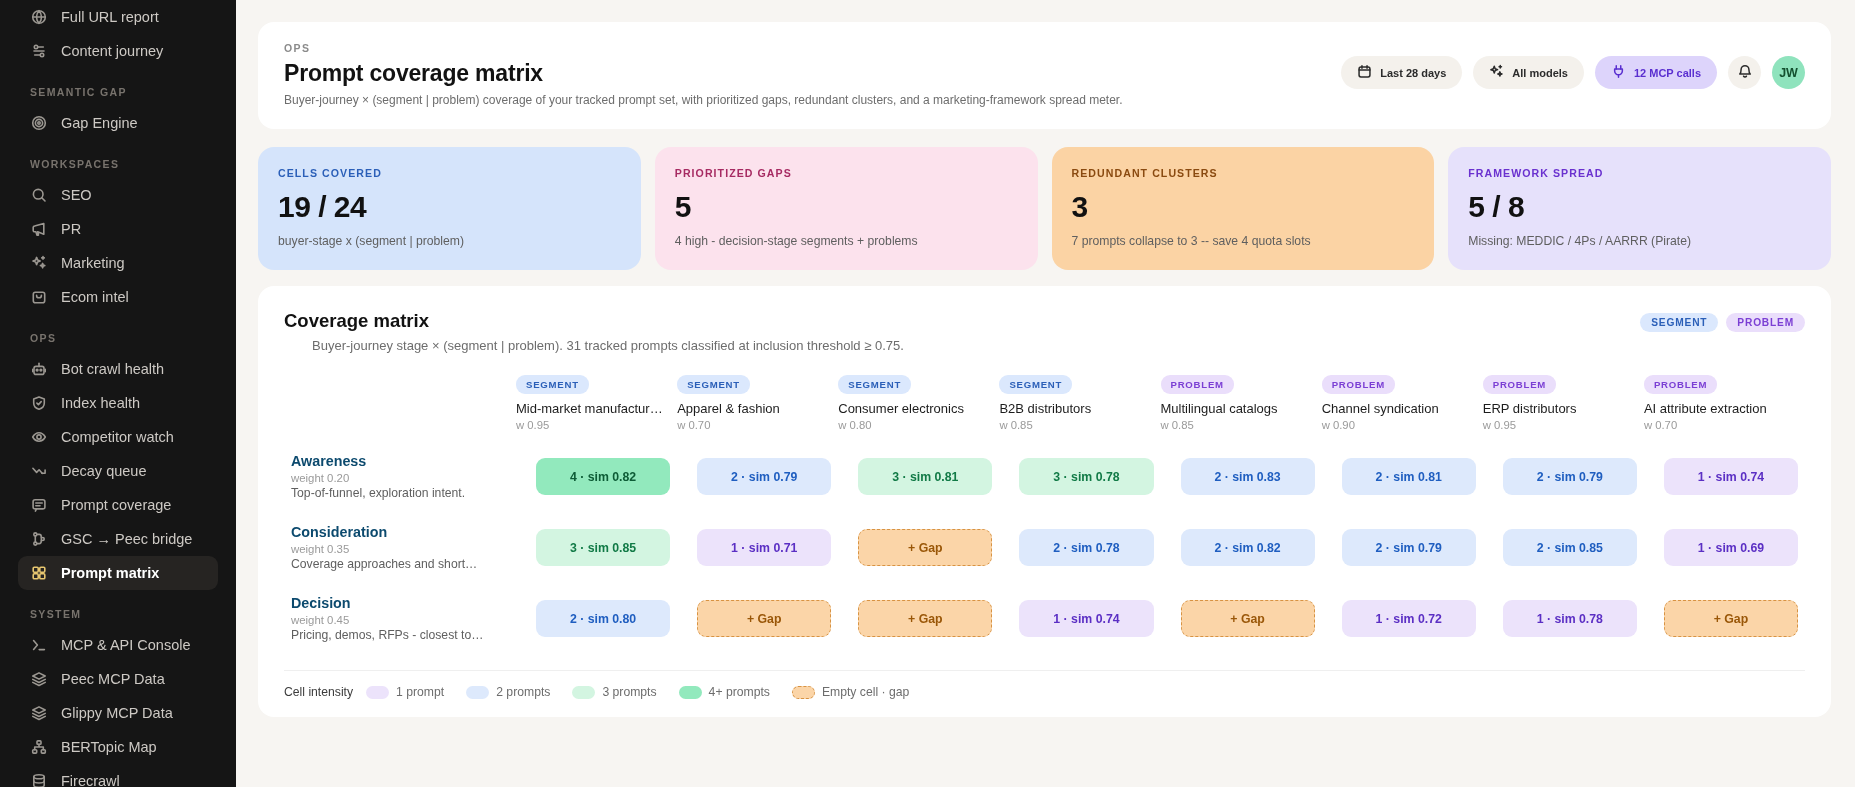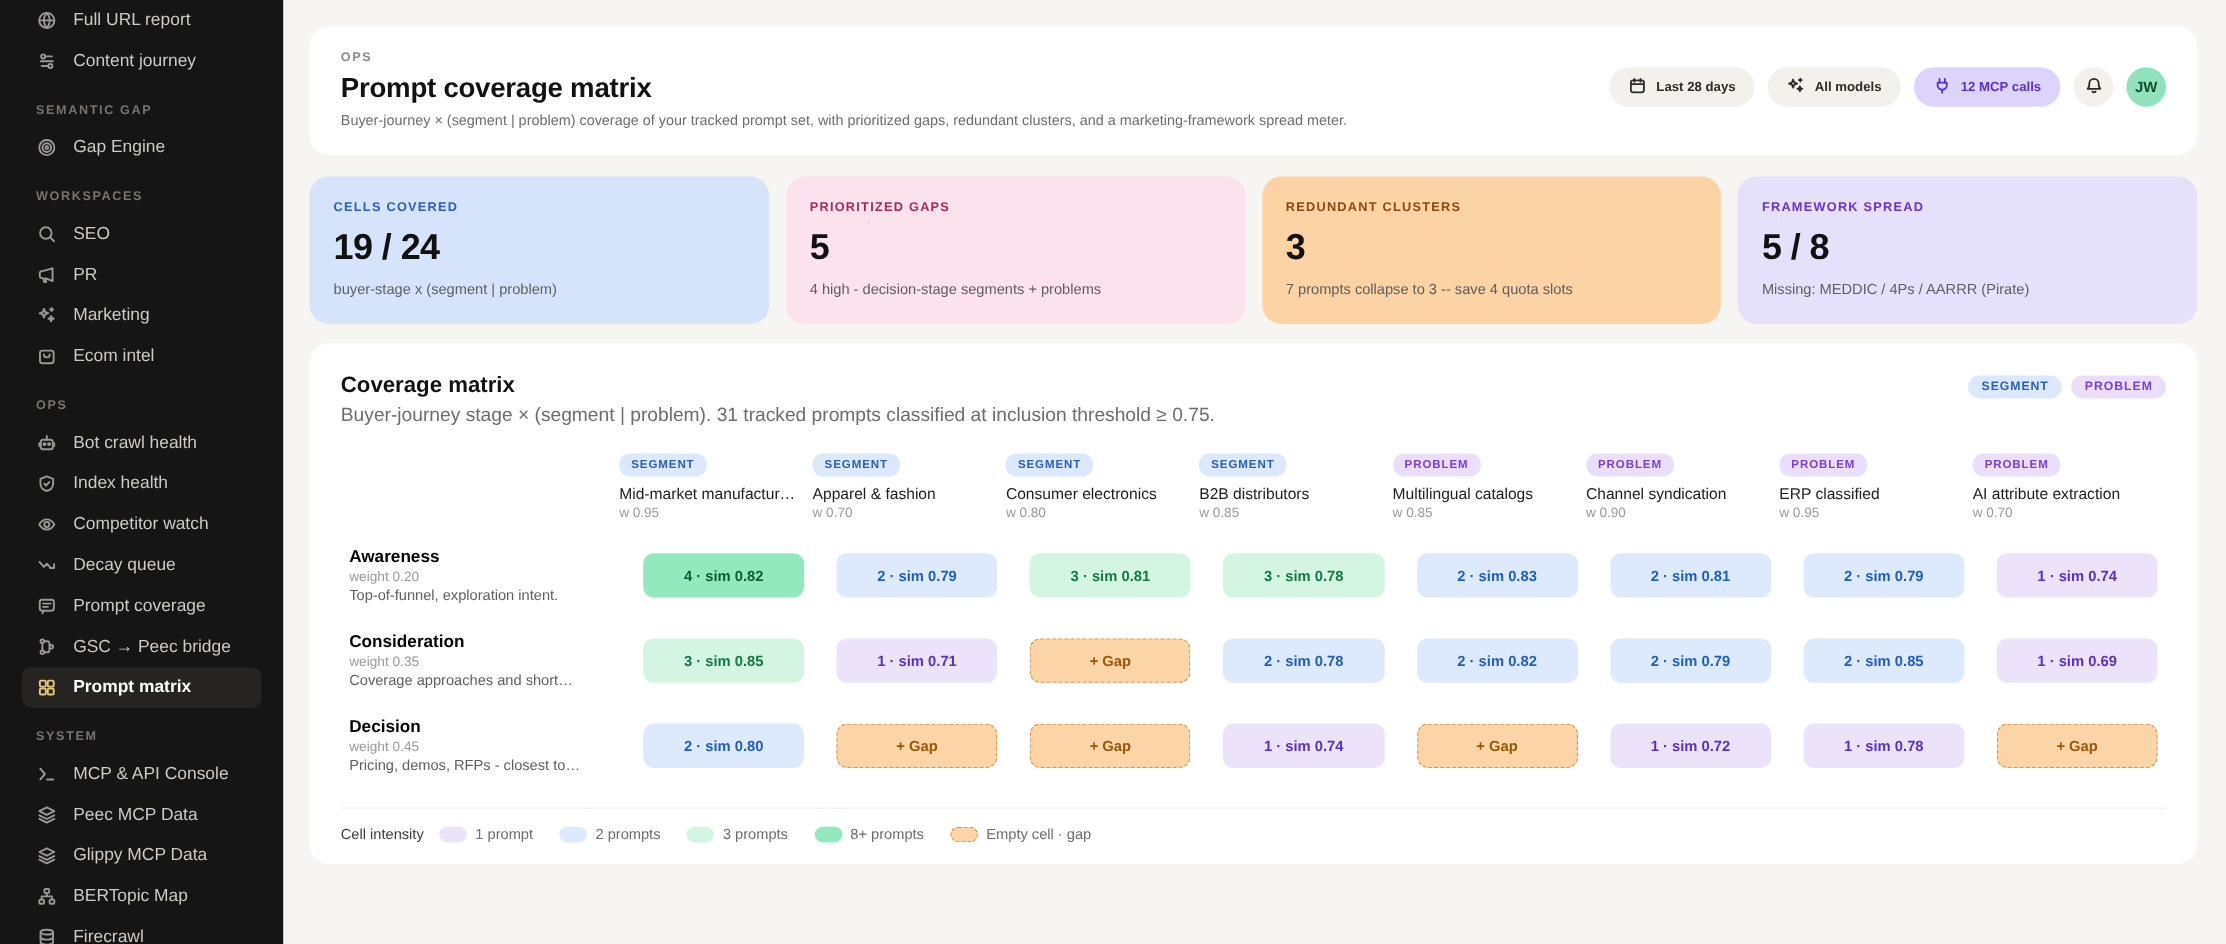--- a/index.html
+++ b/index.html
@@ -70,21 +70,21 @@
   .kpis { display:flex; gap:14px; margin-top:18px; }
   .kpi { flex:1; border-radius:16px; padding:20px 20px 22px; min-height:118px; }
   .kpi-label { font-size:10.6px; letter-spacing:.1em; font-weight:bold; text-transform:uppercase; }
   .kpi-value { font-size:30px; font-weight:bold; margin:11px 0 10px; letter-spacing:-.5px; color:#111; }
   .kpi-note { font-size:12.2px; color:#5f5f5f; }
 
   
   .mx { margin-top:16px; padding:24px 26px 18px 26px; }
   .mx-head { display:flex; align-items:flex-start; }
   .mx-title { font-size:18.5px; font-weight:bold; color:#121212; }
-  .mx-sub { font-size:16px; color:#6d6d6d; margin-top:6px; }
+  .mx-sub { font-size:13px; color:#6d6d6d; margin-top:6px;margin-left:28px; }
   .mx-tags { margin-left:auto; display:flex; gap:8px; padding-top:3px; }
   .tag {
     font-size:10.2px; font-weight:bold; letter-spacing:.08em;
     padding:4px 11px; border-radius:10px;
   }
   .tag.segment { background:#dbe8fd; color:#2b5fb8; }
   .tag.problem { background:#eadefb; color:#7b3fd4; }
 
   table.grid { width:100%; border-collapse:separate; border-spacing:7px 0; margin-top:22px; table-layout:fixed; }
   table.grid th.rowhead-sp { width:218px; }
@@ -92,21 +92,21 @@
   .chip {
     display:inline-block; font-size:9.6px; font-weight:bold; letter-spacing:.08em;
     padding:4px 10px; border-radius:9px; margin-bottom:7px;
   }
   .chip.segment { background:#dbe8fd; color:#2b5fb8; }
   .chip.problem { background:#eadefb; color:#7b3fd4; }
   .colname { font-size:13px; color:#1d1d1d; white-space:nowrap; overflow:hidden; text-overflow:ellipsis; }
   .colw { font-size:11.3px; color:#9a9a9a; margin-top:3px; }
 
   td.rowhead { vertical-align:top; padding:12px 14px 12px 0; }
-  .rowname { font-size:14.3px; font-weight:bold; color:#000000; }
+  .rowname { font-size:14.3px; font-weight:bold; color:#0c4a6e; }
   .roww { font-size:11.4px; color:#9a9a9a; margin-top:3px; }
   .rowdesc { font-size:12.2px; color:#5f5f5f; margin-top:2px; white-space:nowrap; overflow:hidden; text-overflow:ellipsis; max-width:195px; }
 
   td.cellwrap { padding:7px 0; vertical-align:middle; }
   .cell {
     height:37px; border-radius:9px; display:flex; align-items:center; justify-content:center;
     font-size:12.3px; font-weight:600;margin-left:20px;
   }
   .cell.n1 { background:#ece3fb; color:#5b2fc4; }
   .cell.n2 { background:#dde9fc; color:#1f5ec0; }
@@ -404,21 +404,21 @@
     <table class="grid">
       <thead>
           <tr id="mx-colhead">
         <th class="rowhead-sp"></th>
       <th class="colhead"><span class="chip segment">SEGMENT</span><div class="colname">Mid-market manufactur…</div><div class="colw">w 0.95</div></th>
             <th class="colhead"><span class="chip segment">SEGMENT</span><div class="colname">Apparel &amp; fashion</div><div class="colw">w 0.70</div></th>
             <th class="colhead"><span class="chip segment">SEGMENT</span><div class="colname">Consumer electronics</div><div class="colw">w 0.80</div></th>
             <th class="colhead"><span class="chip segment">SEGMENT</span><div class="colname">B2B distributors</div><div class="colw">w 0.85</div></th>
             <th class="colhead"><span class="chip problem">PROBLEM</span><div class="colname">Multilingual catalogs</div><div class="colw">w 0.85</div></th>
             <th class="colhead"><span class="chip problem">PROBLEM</span><div class="colname">Channel syndication</div><div class="colw">w 0.90</div></th>
-            <th class="colhead"><span class="chip problem">PROBLEM</span><div class="colname">ERP classified</div><div class="colw">w 0.95</div></th>
+            <th class="colhead"><span class="chip problem">PROBLEM</span><div class="colname">ERP distributors</div><div class="colw">w 0.95</div></th>
             <th class="colhead"><span class="chip problem">PROBLEM</span><div class="colname">AI attribute extraction</div><div class="colw">w 0.70</div></th>
           </tr>
         </thead>
       <tbody id="mx-body">
           <tr>
             <td class="rowhead">
               <div class="rowname">Awareness</div>
               <div class="roww">weight 0.20</div>
               <div class="rowdesc">Top-of-funnel, exploration intent.</div>
             </td>
@@ -521,21 +521,21 @@
         <span class="legend-item">
           <span class="sw n2"></span>
           <span>2 prompts</span>
         </span>
         <span class="legend-item">
           <span class="sw n3"></span>
           <span>3 prompts</span>
         </span>
         <span class="legend-item">
           <span class="sw n4"></span>
-          <span>8+ prompts</span>
+          <span>4+ prompts</span>
         </span>
         <span class="legend-item">
           <span class="sw gap"></span>
           <span>Empty cell · gap</span>
         </span>
       </div>
   </section>
 </main>
 
 </body></html>

